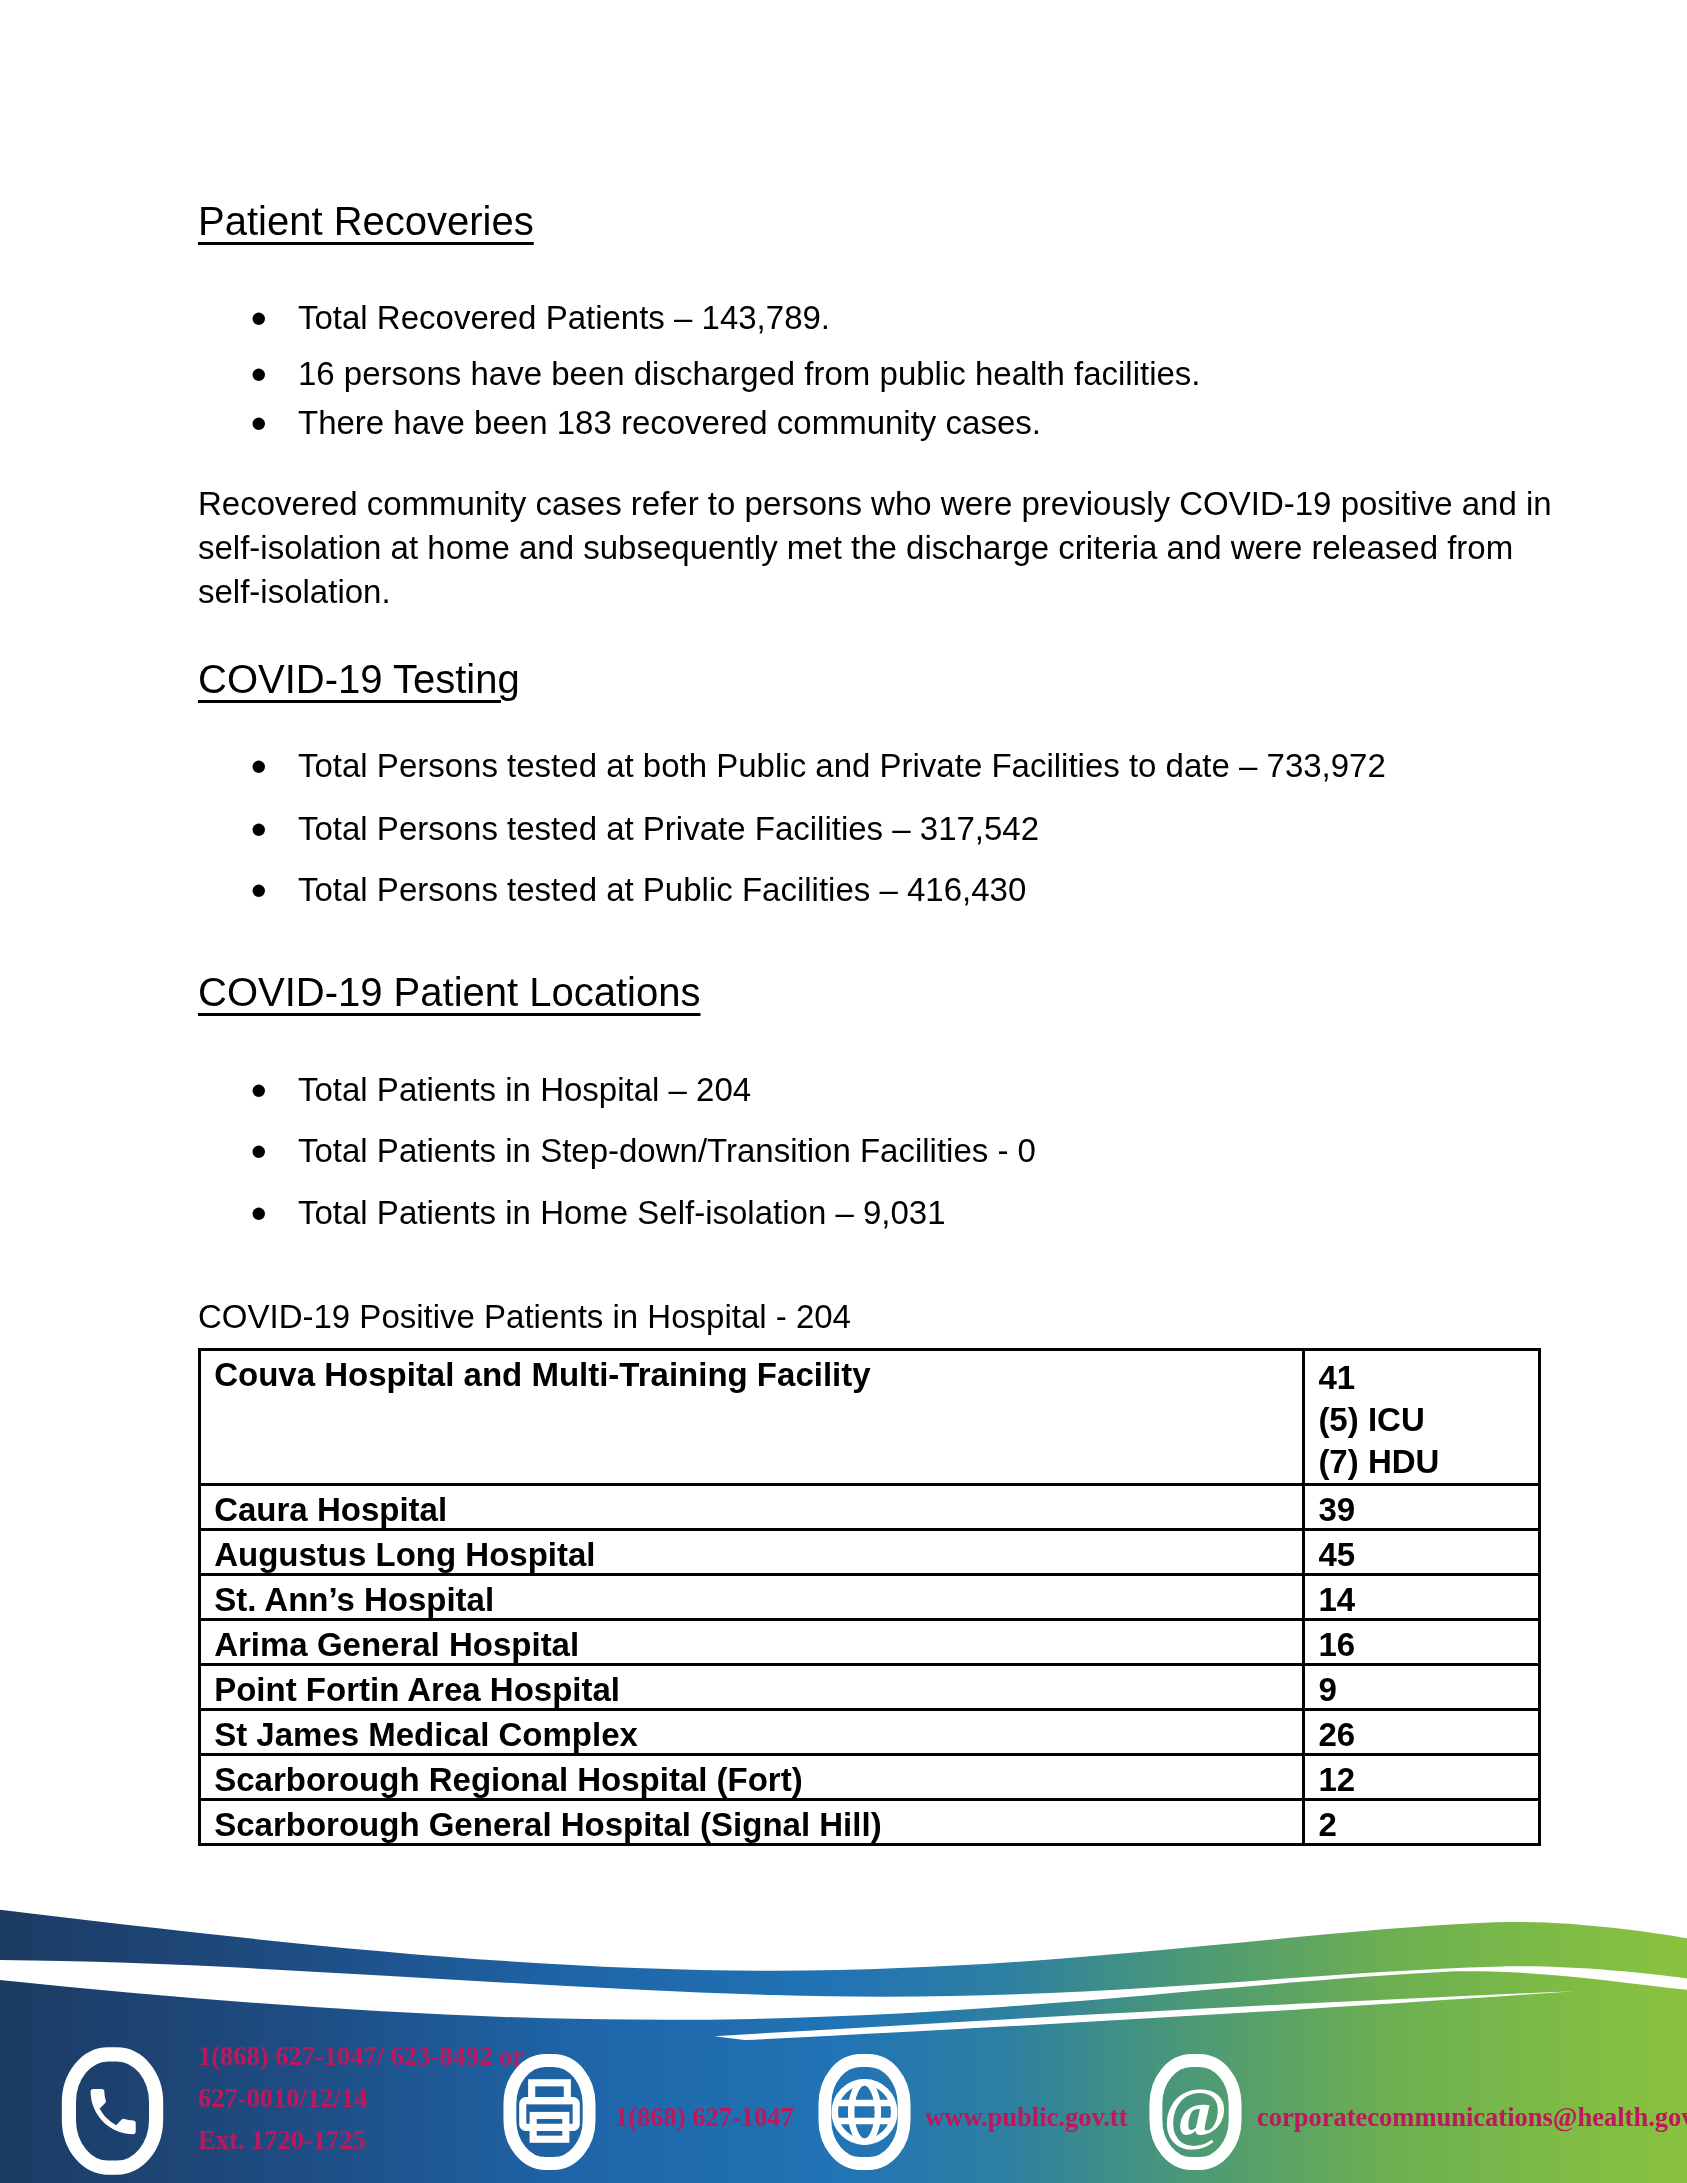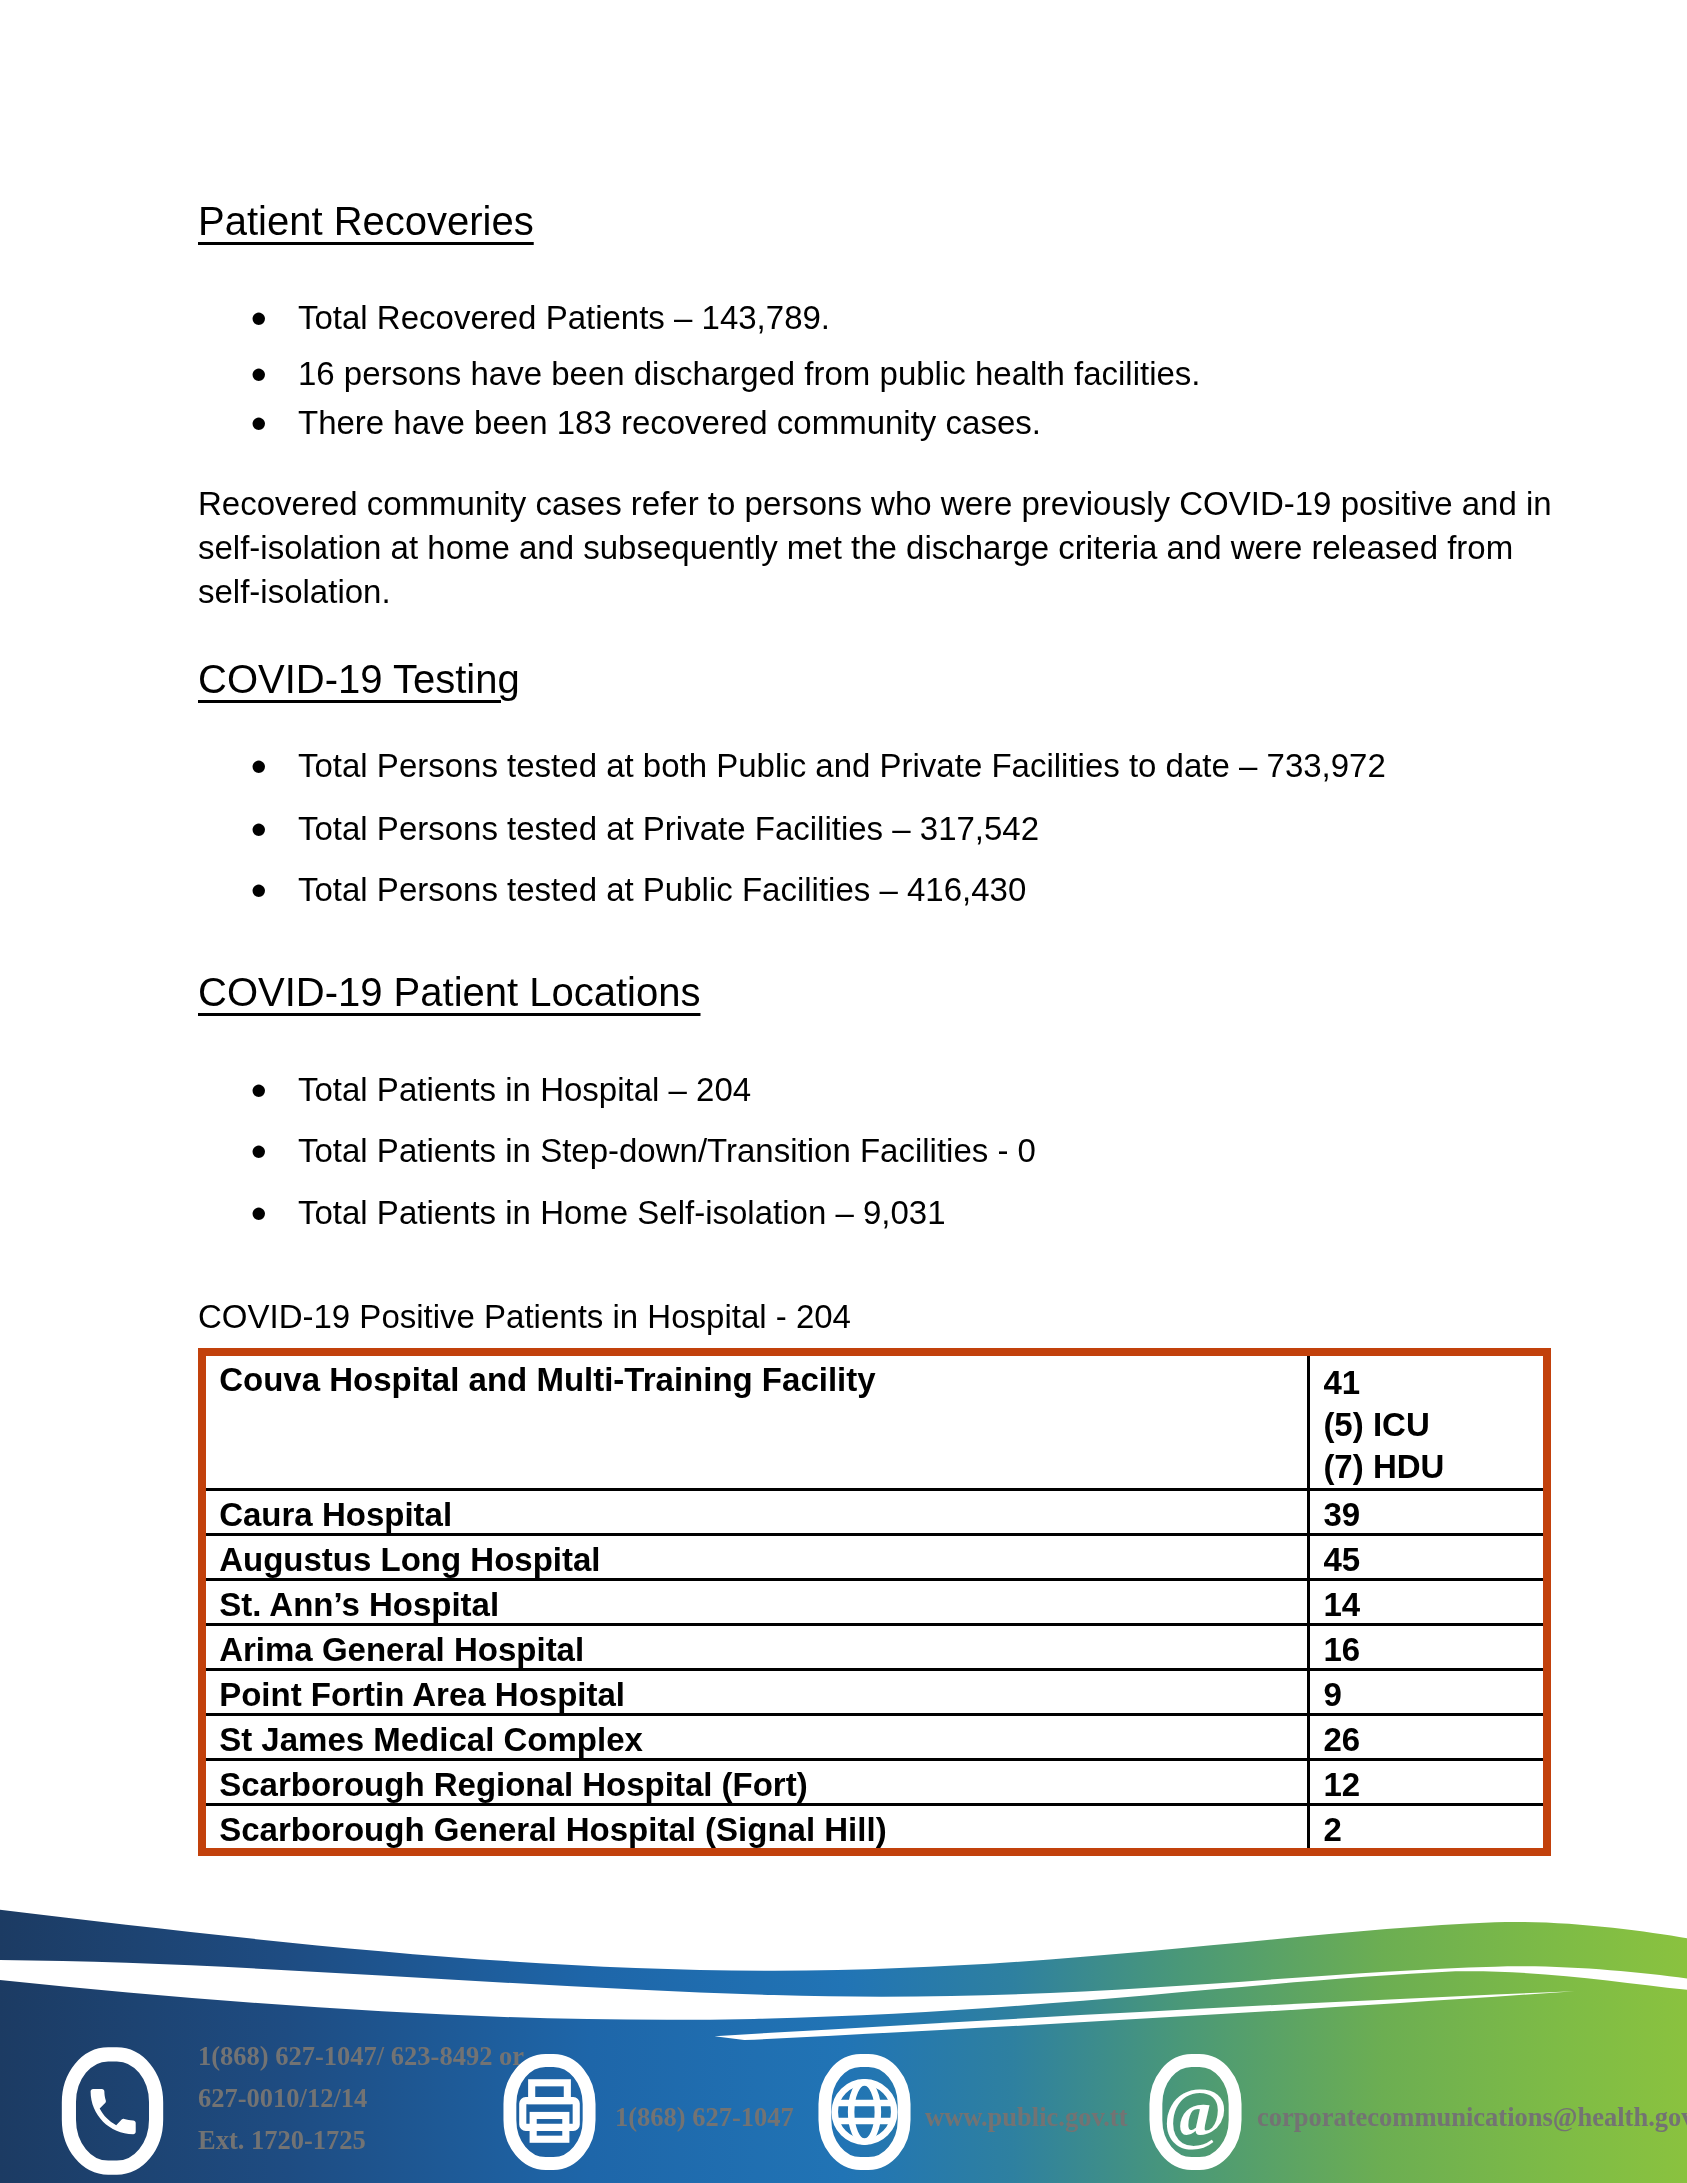--- a/index.html
+++ b/index.html
@@ -14,36 +14,36 @@
   .bullet{position:absolute;left:246px;font-size:33px;line-height:38px;white-space:nowrap;}
   .bullet .dot{position:absolute;left:4px;top:-1.3px;font-size:29px;}
   .bullet .txt{position:absolute;left:52px;top:0;}
   .para{position:absolute;left:198px;width:1336px;font-size:33px;}
   .para .pline{height:44px;line-height:44px;white-space:nowrap;}
 
   .tbl-title{position:absolute;left:198px;top:1298px;font-size:33px;font-weight:normal;white-space:nowrap;}
 
   table.hosp{position:absolute;left:198px;top:1348px;border-collapse:collapse;
     table-layout:fixed;width:1308px;}
-  table.hosp{border:8px solid #c2410c;}
+  table.hosp{border:1px solid #c2410c;}
   table.hosp td{border:3.3px solid #000;vertical-align:top;
     font-size:33px;font-weight:bold;line-height:36px;
     padding:6px 0 0 13.2px;overflow:hidden;}
   td.c-name{width:1088px;}
   td.c-val{width:220px;}
   tr.row-tall{height:134px;}
   tr.row-std{height:44px;}
   .val-line{line-height:42px;}
 
   
   .footer{position:absolute;left:0;top:1839px;width:1687px;height:344px;}
   .footer svg.wave{position:absolute;left:0;top:0;width:100%;height:100%;display:block;}
   .f-icon{position:absolute;}
   .f-icon svg{width:100%;height:100%;display:block;}
-  .f-text{position:absolute;color:#737373;font-family:"Liberation Serif",serif;
+  .f-text{position:absolute;color:#be185d;font-family:"Liberation Serif",serif;
     font-weight:bold;font-size:26.5px;line-height:42px;white-space:nowrap;}
 </style>
 </head>
 <body>
 
 <div class="page">
 
   <div class="h-underline" style="top:202px">Patient Recoveries</div>
 
   <div class="bullet" style="top:299px">

